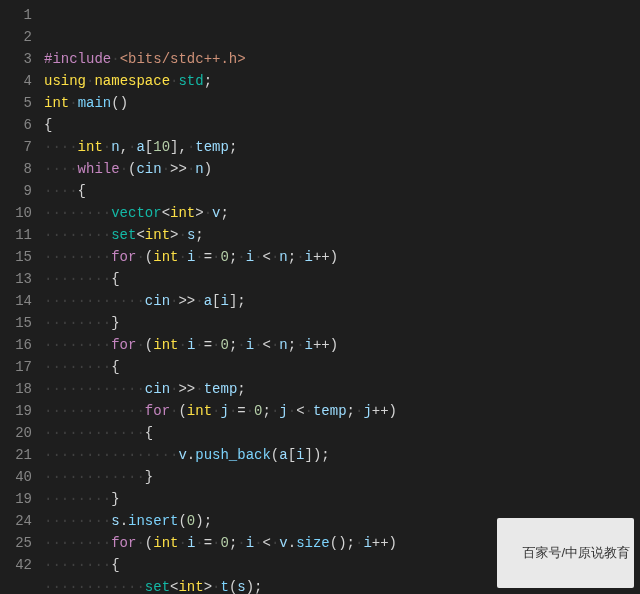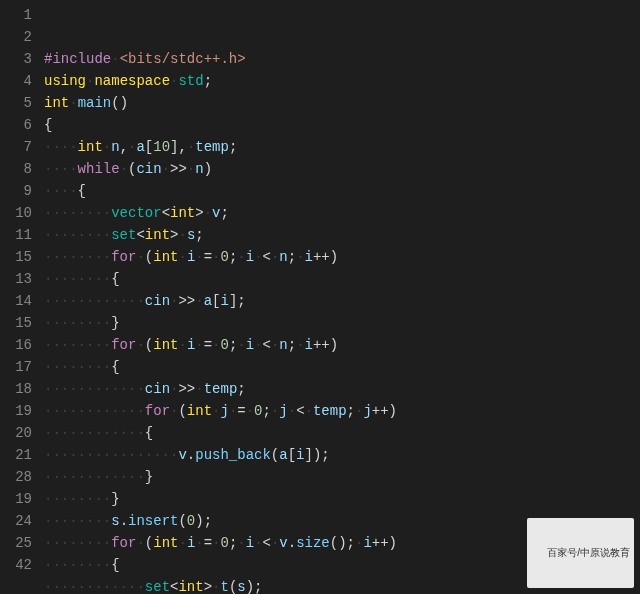--- a/index.html
+++ b/index.html
@@ -11,21 +11,21 @@
   .ws{color:#404040}
   .dir{color:#c586c0}
   .kw{color:#fde047}
   .type{color:#14b8a6}
   .str{color:#ce9178}
   .num{color:#b5cea8}
   .fn{color:#7dd3fc}
   .var{color:#9cdcfe}
   .pun{color:#d4d4d4}
   .op{color:#d4d4d4}
-  .wm{position:absolute;right:6px;bottom:6px;font-family:sans-serif;font-size:10px;background:rgba(255,255,255,0.9);color:#333;padding:2px 4px;border-radius:2px}
+  .wm{position:absolute;right:6px;bottom:6px;font-family:sans-serif;font-size:13px;background:rgba(255,255,255,0.9);color:#333;padding:2px 4px;border-radius:2px}
 </style>
 </head>
 <body>
 
 <div class="editor">
   <div class="gutter" id="gutter">
       <div>1</div>
       <div>2</div>
       <div>3</div>
       <div>4</div>
@@ -39,21 +39,21 @@
       <div>15</div>
       <div>13</div>
       <div>14</div>
       <div>15</div>
       <div>16</div>
       <div>17</div>
       <div>18</div>
       <div>19</div>
       <div>20</div>
       <div>21</div>
-      <div>28</div>
+      <div>40</div>
       <div>19</div>
       <div>24</div>
       <div>25</div>
       <div>42</div>
     </div>
   <div class="code" id="code">
     <div class="row"><span class="dir">#include</span><span class="ws">·</span><span class="str">&lt;bits/stdc++.h&gt;</span></div><div class="row"><span class="kw">using</span><span class="ws">·</span><span class="kw">namespace</span><span class="ws">·</span><span class="type">std</span><span class="pun">;</span></div><div class="row"><span class="kw">int</span><span class="ws">·</span><span class="fn">main</span><span class="pun">()</span></div><div class="row"><span class="pun">{</span></div><div class="row"><span class="ws">····</span><span class="kw">int</span><span class="ws">·</span><span class="var">n</span><span class="pun">,</span><span class="ws">·</span><span class="var">a</span><span class="pun">[</span><span class="num">10</span><span class="pun">],</span><span class="ws">·</span><span class="var">temp</span><span class="pun">;</span></div><div class="row"><span class="ws">····</span><span class="dir">while</span><span class="ws">·</span><span class="pun">(</span><span class="var">cin</span><span class="ws">·</span><span class="op">&gt;&gt;</span><span class="ws">·</span><span class="var">n</span><span class="pun">)</span></div><div class="row"><span class="ws">····</span><span class="pun">{</span></div><div class="row"><span class="ws">········</span><span class="type">vector</span><span class="pun">&lt;</span><span class="kw">int</span><span class="pun">&gt;</span><span class="ws">·</span><span class="var">v</span><span class="pun">;</span></div><div class="row"><span class="ws">········</span><span class="type">set</span><span class="pun">&lt;</span><span class="kw">int</span><span class="pun">&gt;</span><span class="ws">·</span><span class="var">s</span><span class="pun">;</span></div><div class="row"><span class="ws">········</span><span class="dir">for</span><span class="ws">·</span><span class="pun">(</span><span class="kw">int</span><span class="ws">·</span><span class="var">i</span><span class="ws">·</span><span class="op">=</span><span class="ws">·</span><span class="num">0</span><span class="pun">;</span><span class="ws">·</span><span class="var">i</span><span class="ws">·</span><span class="op">&lt;</span><span class="ws">·</span><span class="var">n</span><span class="pun">;</span><span class="ws">·</span><span class="var">i</span><span class="op">++</span><span class="pun">)</span></div><div class="row"><span class="ws">········</span><span class="pun">{</span></div><div class="row"><span class="ws">············</span><span class="var">cin</span><span class="ws">·</span><span class="op">&gt;&gt;</span><span class="ws">·</span><span class="var">a</span><span class="pun">[</span><span class="var">i</span><span class="pun">];</span></div><div class="row"><span class="ws">········</span><span class="pun">}</span></div><div class="row"><span class="ws">········</span><span class="dir">for</span><span class="ws">·</span><span class="pun">(</span><span class="kw">int</span><span class="ws">·</span><span class="var">i</span><span class="ws">·</span><span class="op">=</span><span class="ws">·</span><span class="num">0</span><span class="pun">;</span><span class="ws">·</span><span class="var">i</span><span class="ws">·</span><span class="op">&lt;</span><span class="ws">·</span><span class="var">n</span><span class="pun">;</span><span class="ws">·</span><span class="var">i</span><span class="op">++</span><span class="pun">)</span></div><div class="row"><span class="ws">········</span><span class="pun">{</span></div><div class="row"><span class="ws">············</span><span class="var">cin</span><span class="ws">·</span><span class="op">&gt;&gt;</span><span class="ws">·</span><span class="var">temp</span><span class="pun">;</span></div><div class="row"><span class="ws">············</span><span class="dir">for</span><span class="ws">·</span><span class="pun">(</span><span class="kw">int</span><span class="ws">·</span><span class="var">j</span><span class="ws">·</span><span class="op">=</span><span class="ws">·</span><span class="num">0</span><span class="pun">;</span><span class="ws">·</span><span class="var">j</span><span class="ws">·</span><span class="op">&lt;</span><span class="ws">·</span><span class="var">temp</span><span class="pun">;</span><span class="ws">·</span><span class="var">j</span><span class="op">++</span><span class="pun">)</span></div><div class="row"><span class="ws">············</span><span class="pun">{</span></div><div class="row"><span class="ws">················</span><span class="var">v</span><span class="pun">.</span><span class="fn">push_back</span><span class="pun">(</span><span class="var">a</span><span class="pun">[</span><span class="var">i</span><span class="pun">]);</span></div><div class="row"><span class="ws">············</span><span class="pun">}</span></div><div class="row"><span class="ws">········</span><span class="pun">}</span></div><div class="row"><span class="ws">········</span><span class="var">s</span><span class="pun">.</span><span class="fn">insert</span><span class="pun">(</span><span class="num">0</span><span class="pun">);</span></div><div class="row"><span class="ws">········</span><span class="dir">for</span><span class="ws">·</span><span class="pun">(</span><span class="kw">int</span><span class="ws">·</span><span class="var">i</span><span class="ws">·</span><span class="op">=</span><span class="ws">·</span><span class="num">0</span><span class="pun">;</span><span class="ws">·</span><span class="var">i</span><span class="ws">·</span><span class="op">&lt;</span><span class="ws">·</span><span class="var">v</span><span class="pun">.</span><span class="fn">size</span><span class="pun">();</span><span class="ws">·</span><span class="var">i</span><span class="op">++</span><span class="pun">)</span></div><div class="row"><span class="ws">········</span><span class="pun">{</span></div><div class="row"><span class="ws">············</span><span class="type">set</span><span class="pun">&lt;</span><span class="kw">int</span><span class="pun">&gt;</span><span class="ws">·</span><span class="fn">t</span><span class="pun">(</span><span class="var">s</span><span class="pun">);</span></div><div class="wm">
       <span>百家号</span><span>/</span><span>中原说教育</span>
     </div>
   </div>

